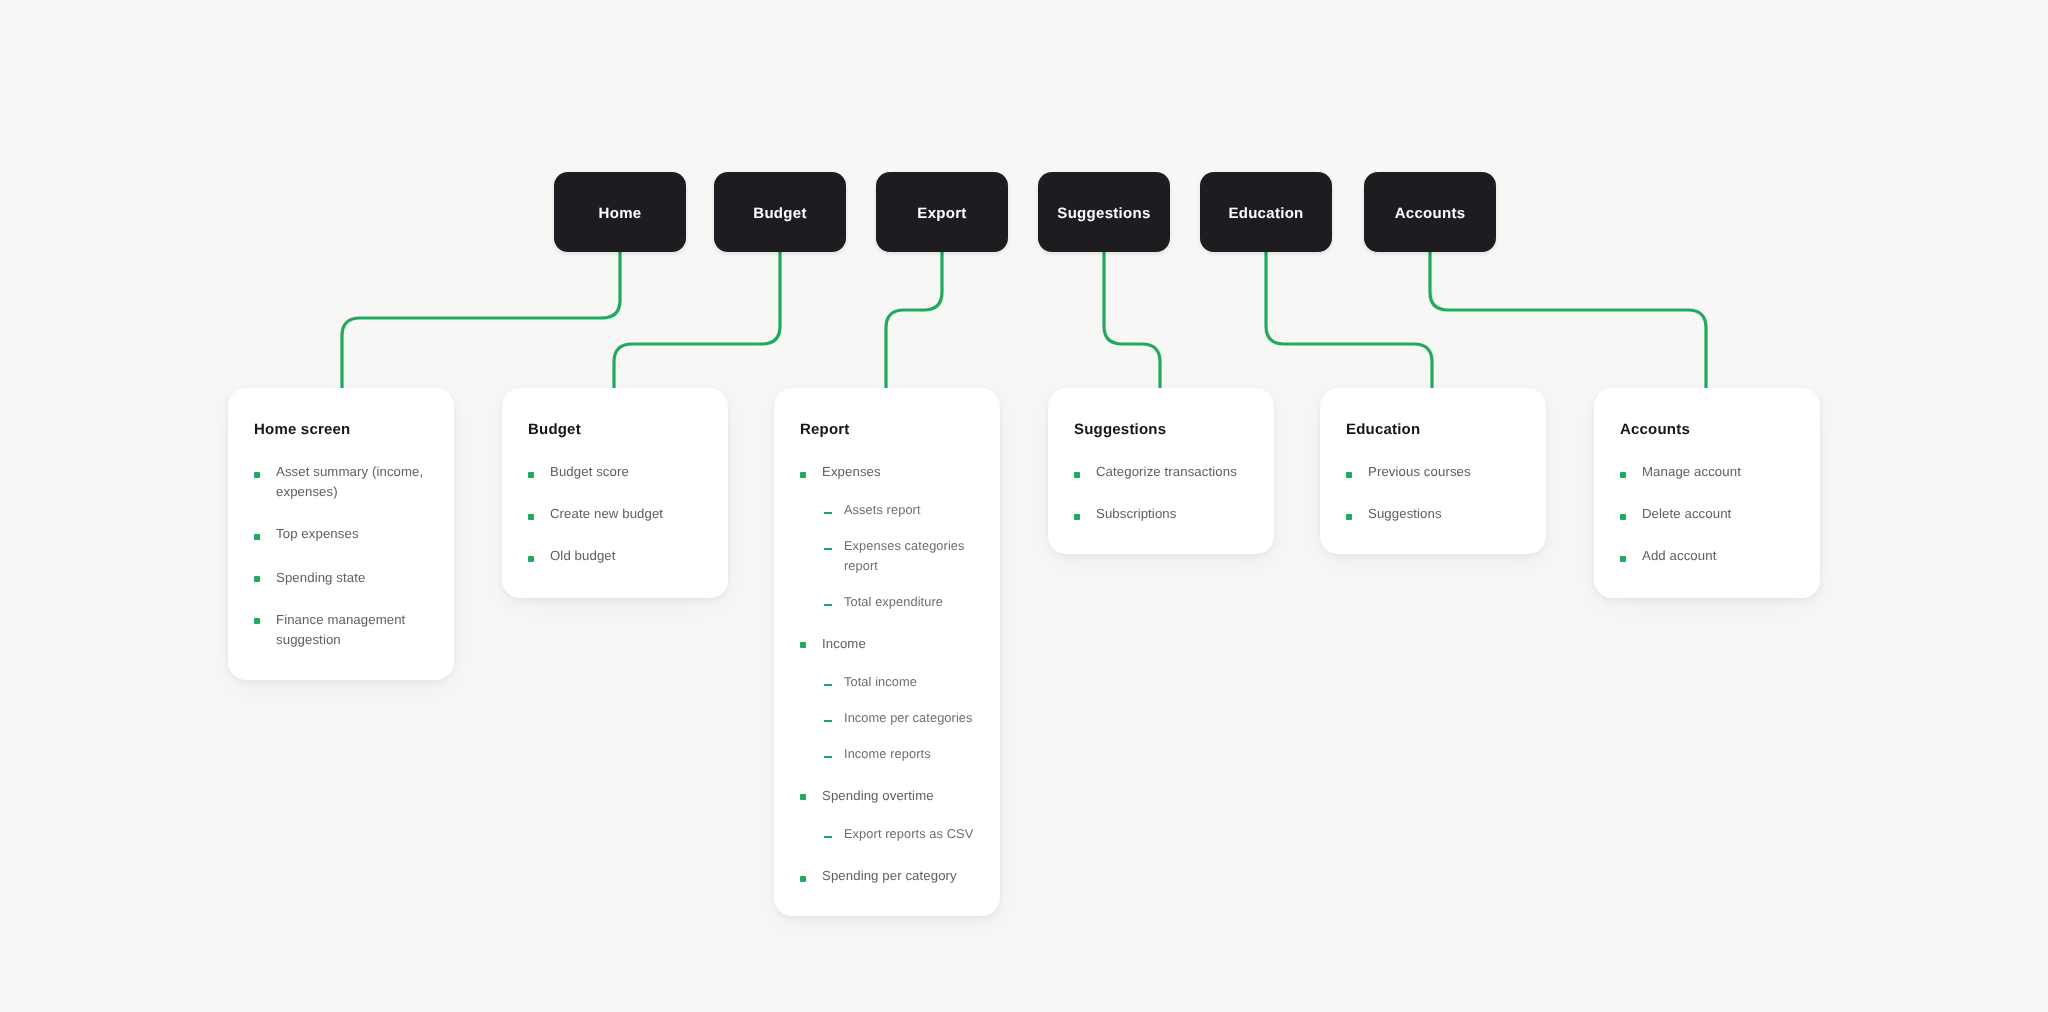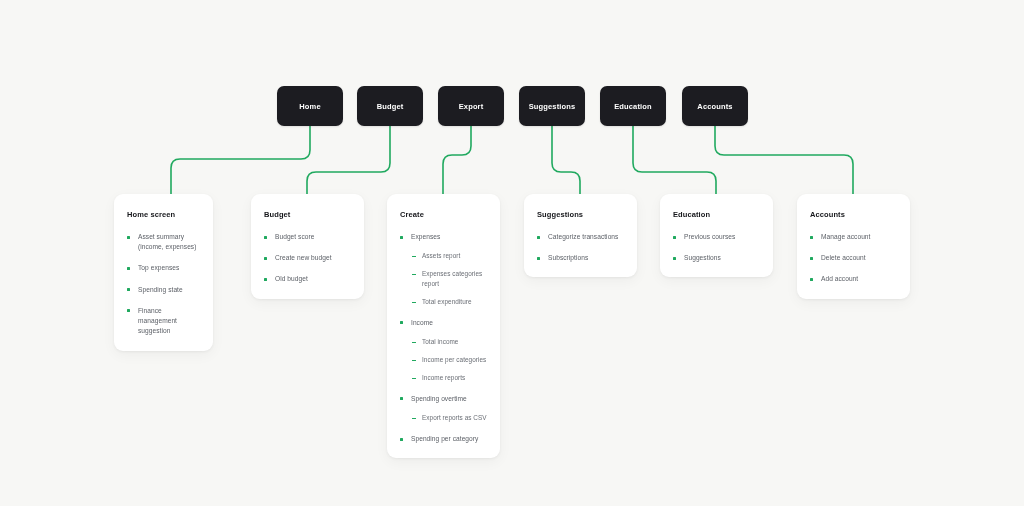--- a/index.html
+++ b/index.html
@@ -141,21 +141,21 @@
         <span class="nav-label" style="color: rgb(255, 255, 255);">Suggestions</span>
       </div>
       <div class="nav-box" style="left: 600px; top: 86px; width: 66px; height: 40px; background: rgb(28, 28, 33);">
         <span class="nav-label" style="color: rgb(255, 255, 255);">Education</span>
       </div>
       <div class="nav-box" style="left: 682px; top: 86px; width: 66px; height: 40px; background: rgb(28, 28, 33);">
         <span class="nav-label" style="color: rgb(255, 255, 255);">Accounts</span>
       </div>
     </div>
   <div id="card-layer">
-      <div class="card" style="left: 114px; top: 194px; width: 99px; min-height: 129px; background: rgb(255, 255, 255);">
+      <div class="card" style="left: 114px; top: 194px; width: 113px; min-height: 129px; background: rgb(255, 255, 255);">
         <div class="card-title" style="color: rgb(21, 22, 26);">Home screen</div>
         <ul class="item-list">
           <li class="group-block">
             <div class="item">
               <span class="bullet" style="background: rgb(32, 169, 95);"></span>
               <span class="item-text" style="color: rgb(92, 96, 103);">Asset summary (income, expenses)</span>
             </div>
           </li>
           <li class="group-block">
             <div class="item">
@@ -194,21 +194,21 @@
           </li>
           <li class="group-block">
             <div class="item">
               <span class="bullet" style="background: rgb(32, 169, 95);"></span>
               <span class="item-text" style="color: rgb(92, 96, 103);">Old budget</span>
             </div>
           </li>
         </ul>
       </div>
       <div class="card" style="left: 387px; top: 194px; width: 113px; min-height: 225px; background: rgb(255, 255, 255);">
-        <div class="card-title" style="color: rgb(21, 22, 26);">Create</div>
+        <div class="card-title" style="color: rgb(21, 22, 26);">Report</div>
         <ul class="item-list">
           <li class="group-block">
             <div class="item">
               <span class="bullet" style="background: rgb(32, 169, 95);"></span>
               <span class="item-text" style="color: rgb(92, 96, 103);">Expenses</span>
             </div>
             <ul class="sub-list">
               <li class="sub-item">
                 <span class="dash" style="background: rgb(32, 169, 95);"></span>
                 <span class="sub-text">Assets report</span>

